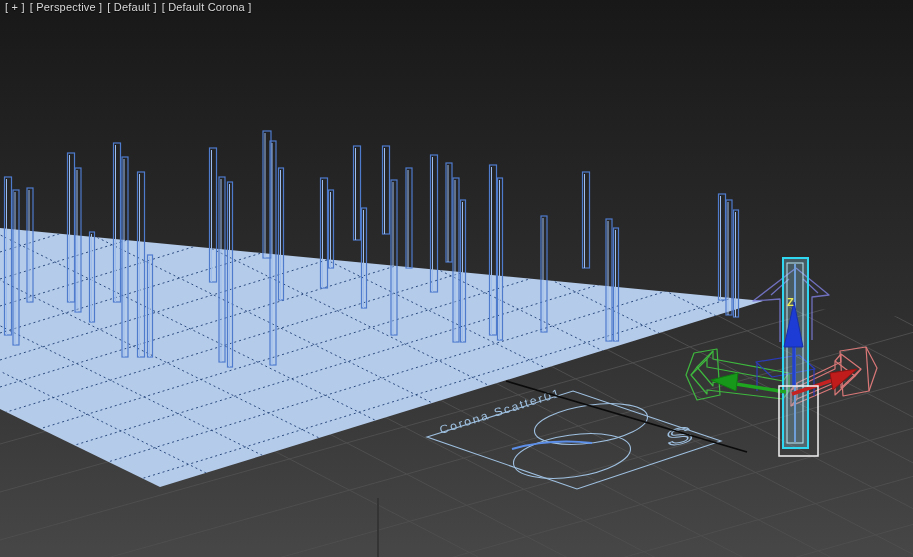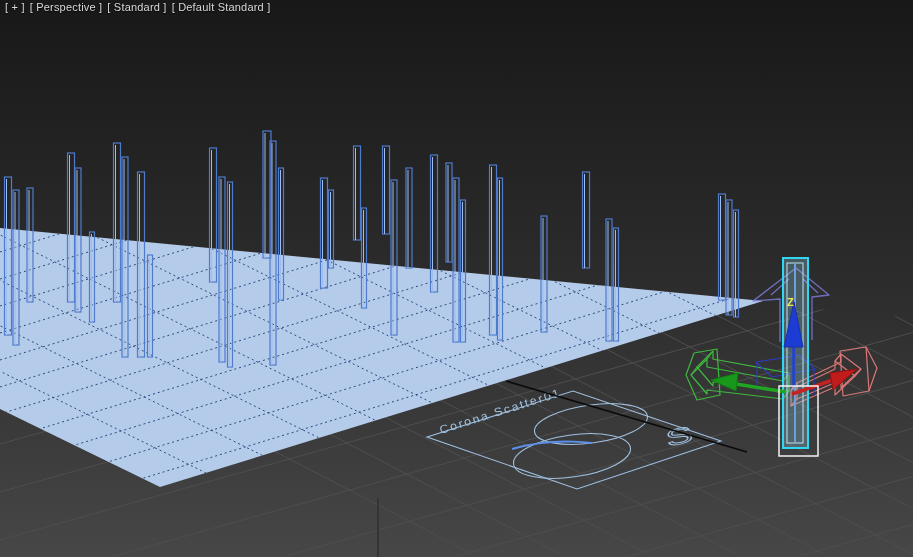--- a/index.html
+++ b/index.html
@@ -287,15 +287,15 @@
         <path d="M711,380 L738,373 L736,391 Z" fill="#18981a" stroke="#0e7c10" stroke-width="1"></path>
         <line x1="792" y1="394" x2="833" y2="380" stroke="#c62222" stroke-width="3.5"></line>
         <path d="M857,369 L830,373 L833,390 Z" fill="#c01c1c" stroke="#901212" stroke-width="1"></path>
         <line x1="794" y1="386" x2="794" y2="347" stroke="#2343cf" stroke-width="3.5"></line>
         <path d="M794,302 L784,347 L803,347 Z" fill="#1d3cd6" stroke="#1730a8" stroke-width="1"></path>
       </g>
       <rect x="779" y="386" width="39" height="70" fill="none" stroke="#f2f2f2" stroke-width="1.5"></rect>
       <text x="787" y="306" font-size="11" font-weight="bold" fill="#e9e957" font-family="Liberation Sans, sans-serif">Z</text>
     </svg>
   <div class="hud">
-    <span>[ + ]</span><span>[ Perspective ]</span><span>[ Standard ]</span><span>[ Default Standard ]</span>
+    <span>[ + ]</span><span>[ Perspective ]</span><span>[ Default ]</span><span>[ Default Corona ]</span>
   </div>
 </div>
 
 </body></html>

